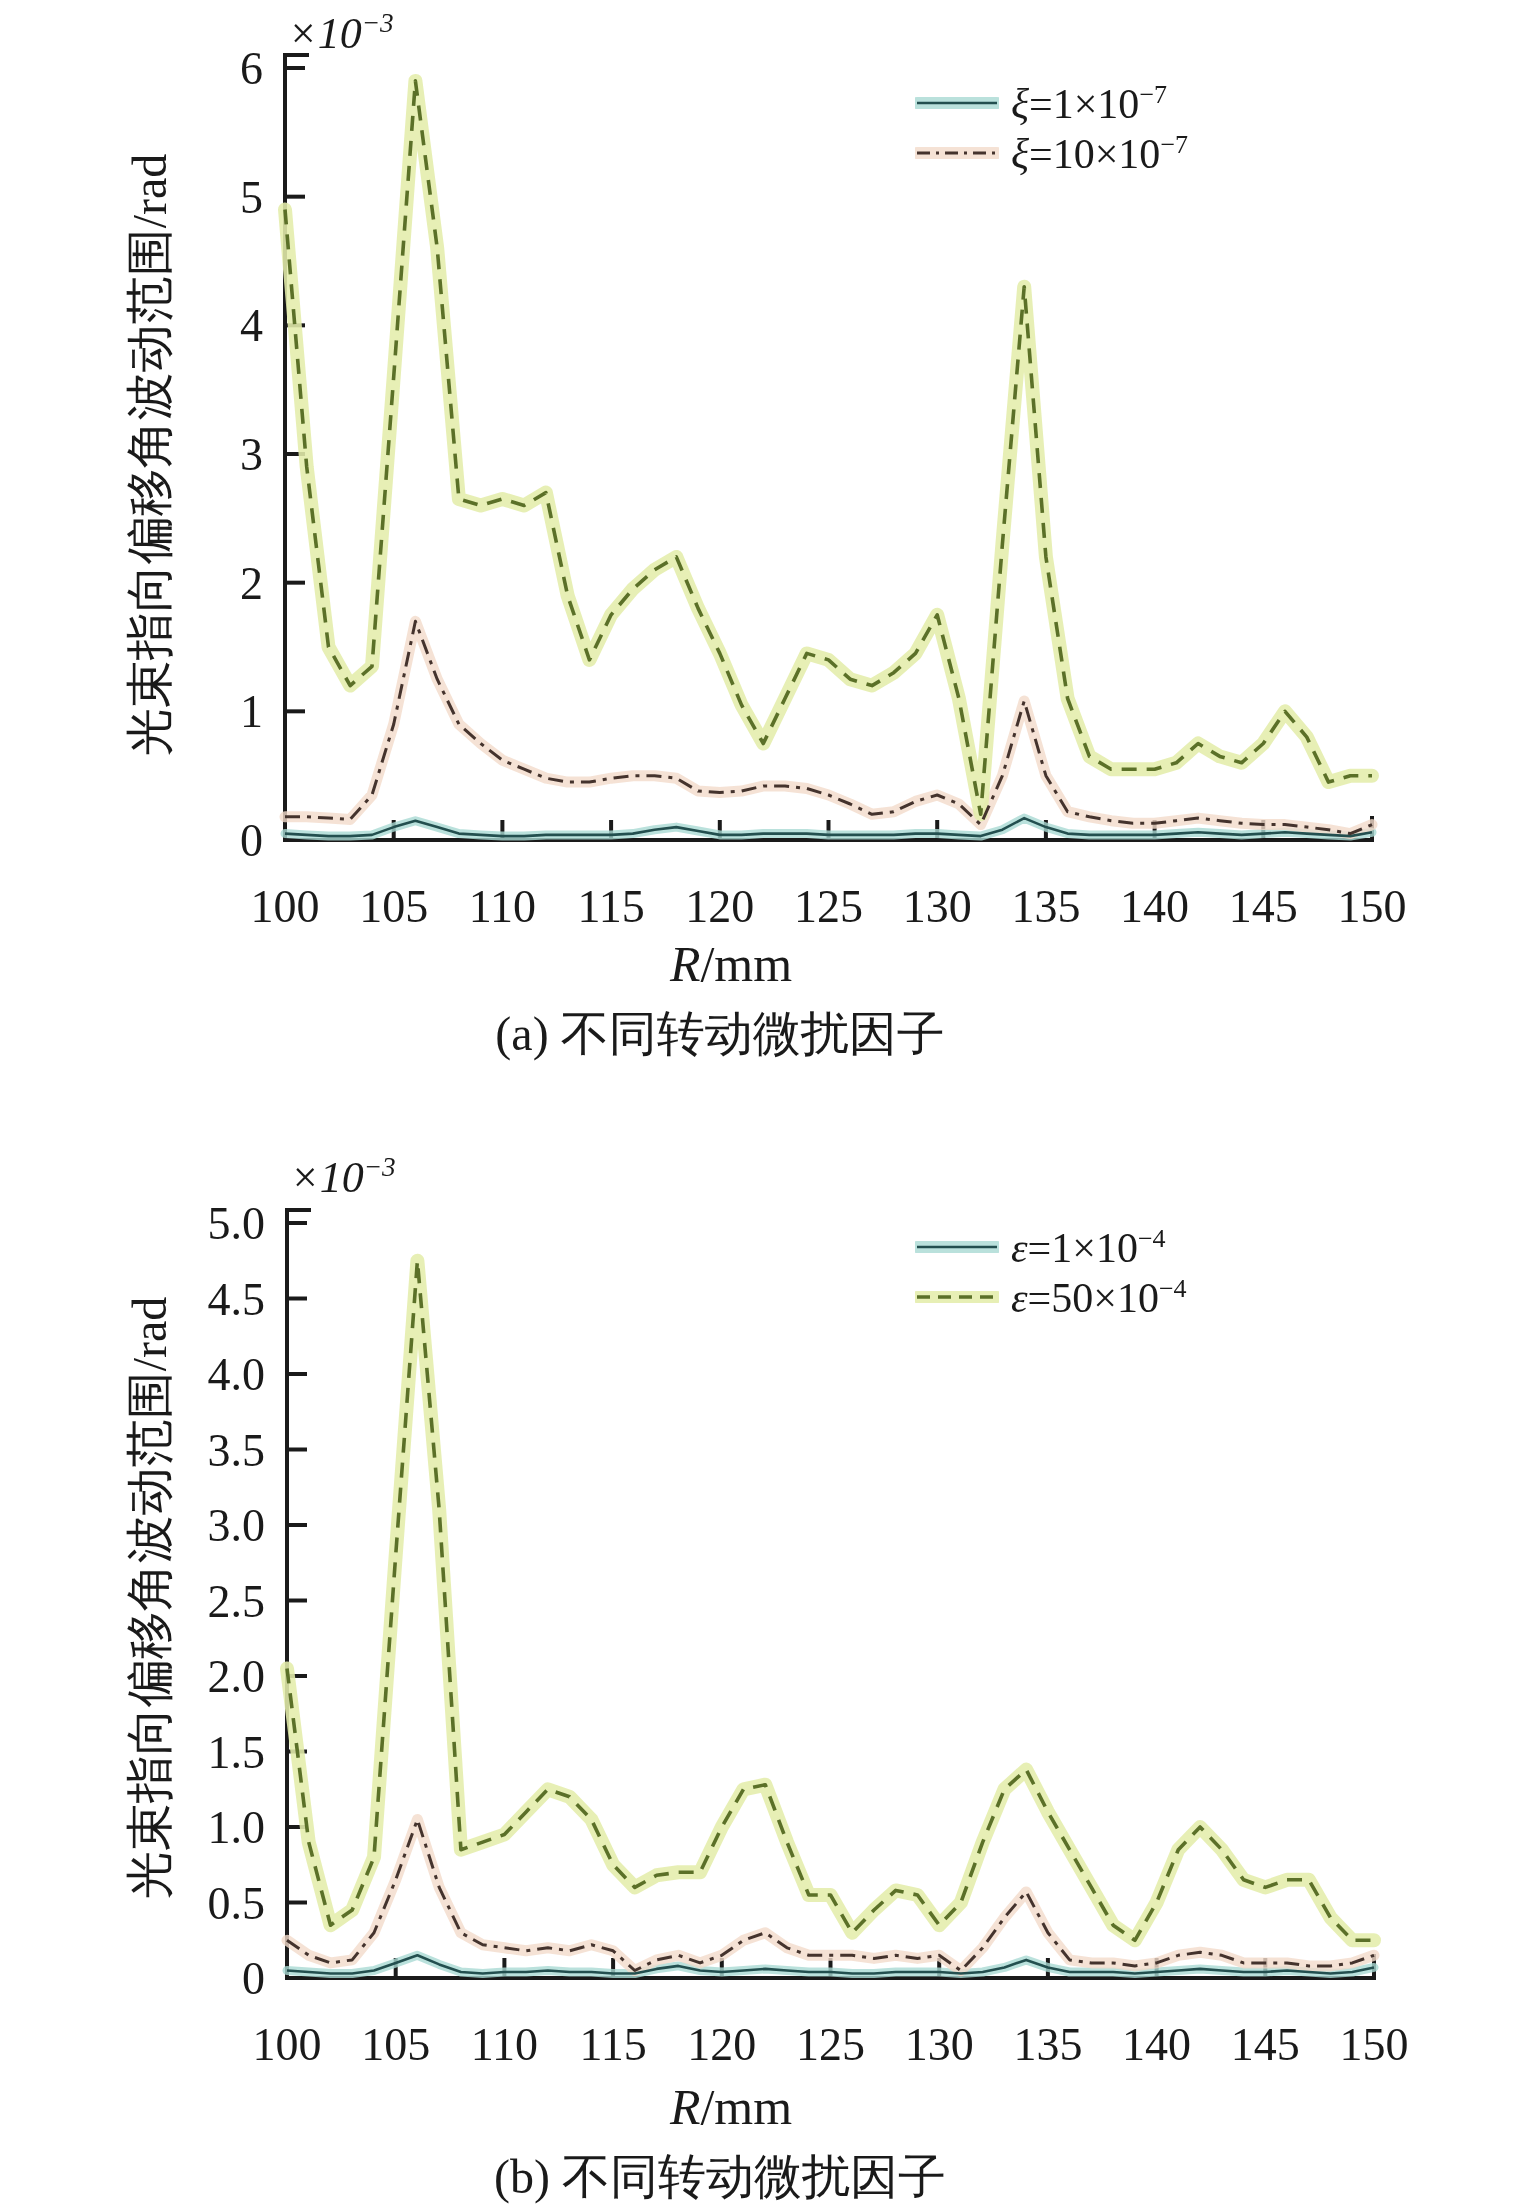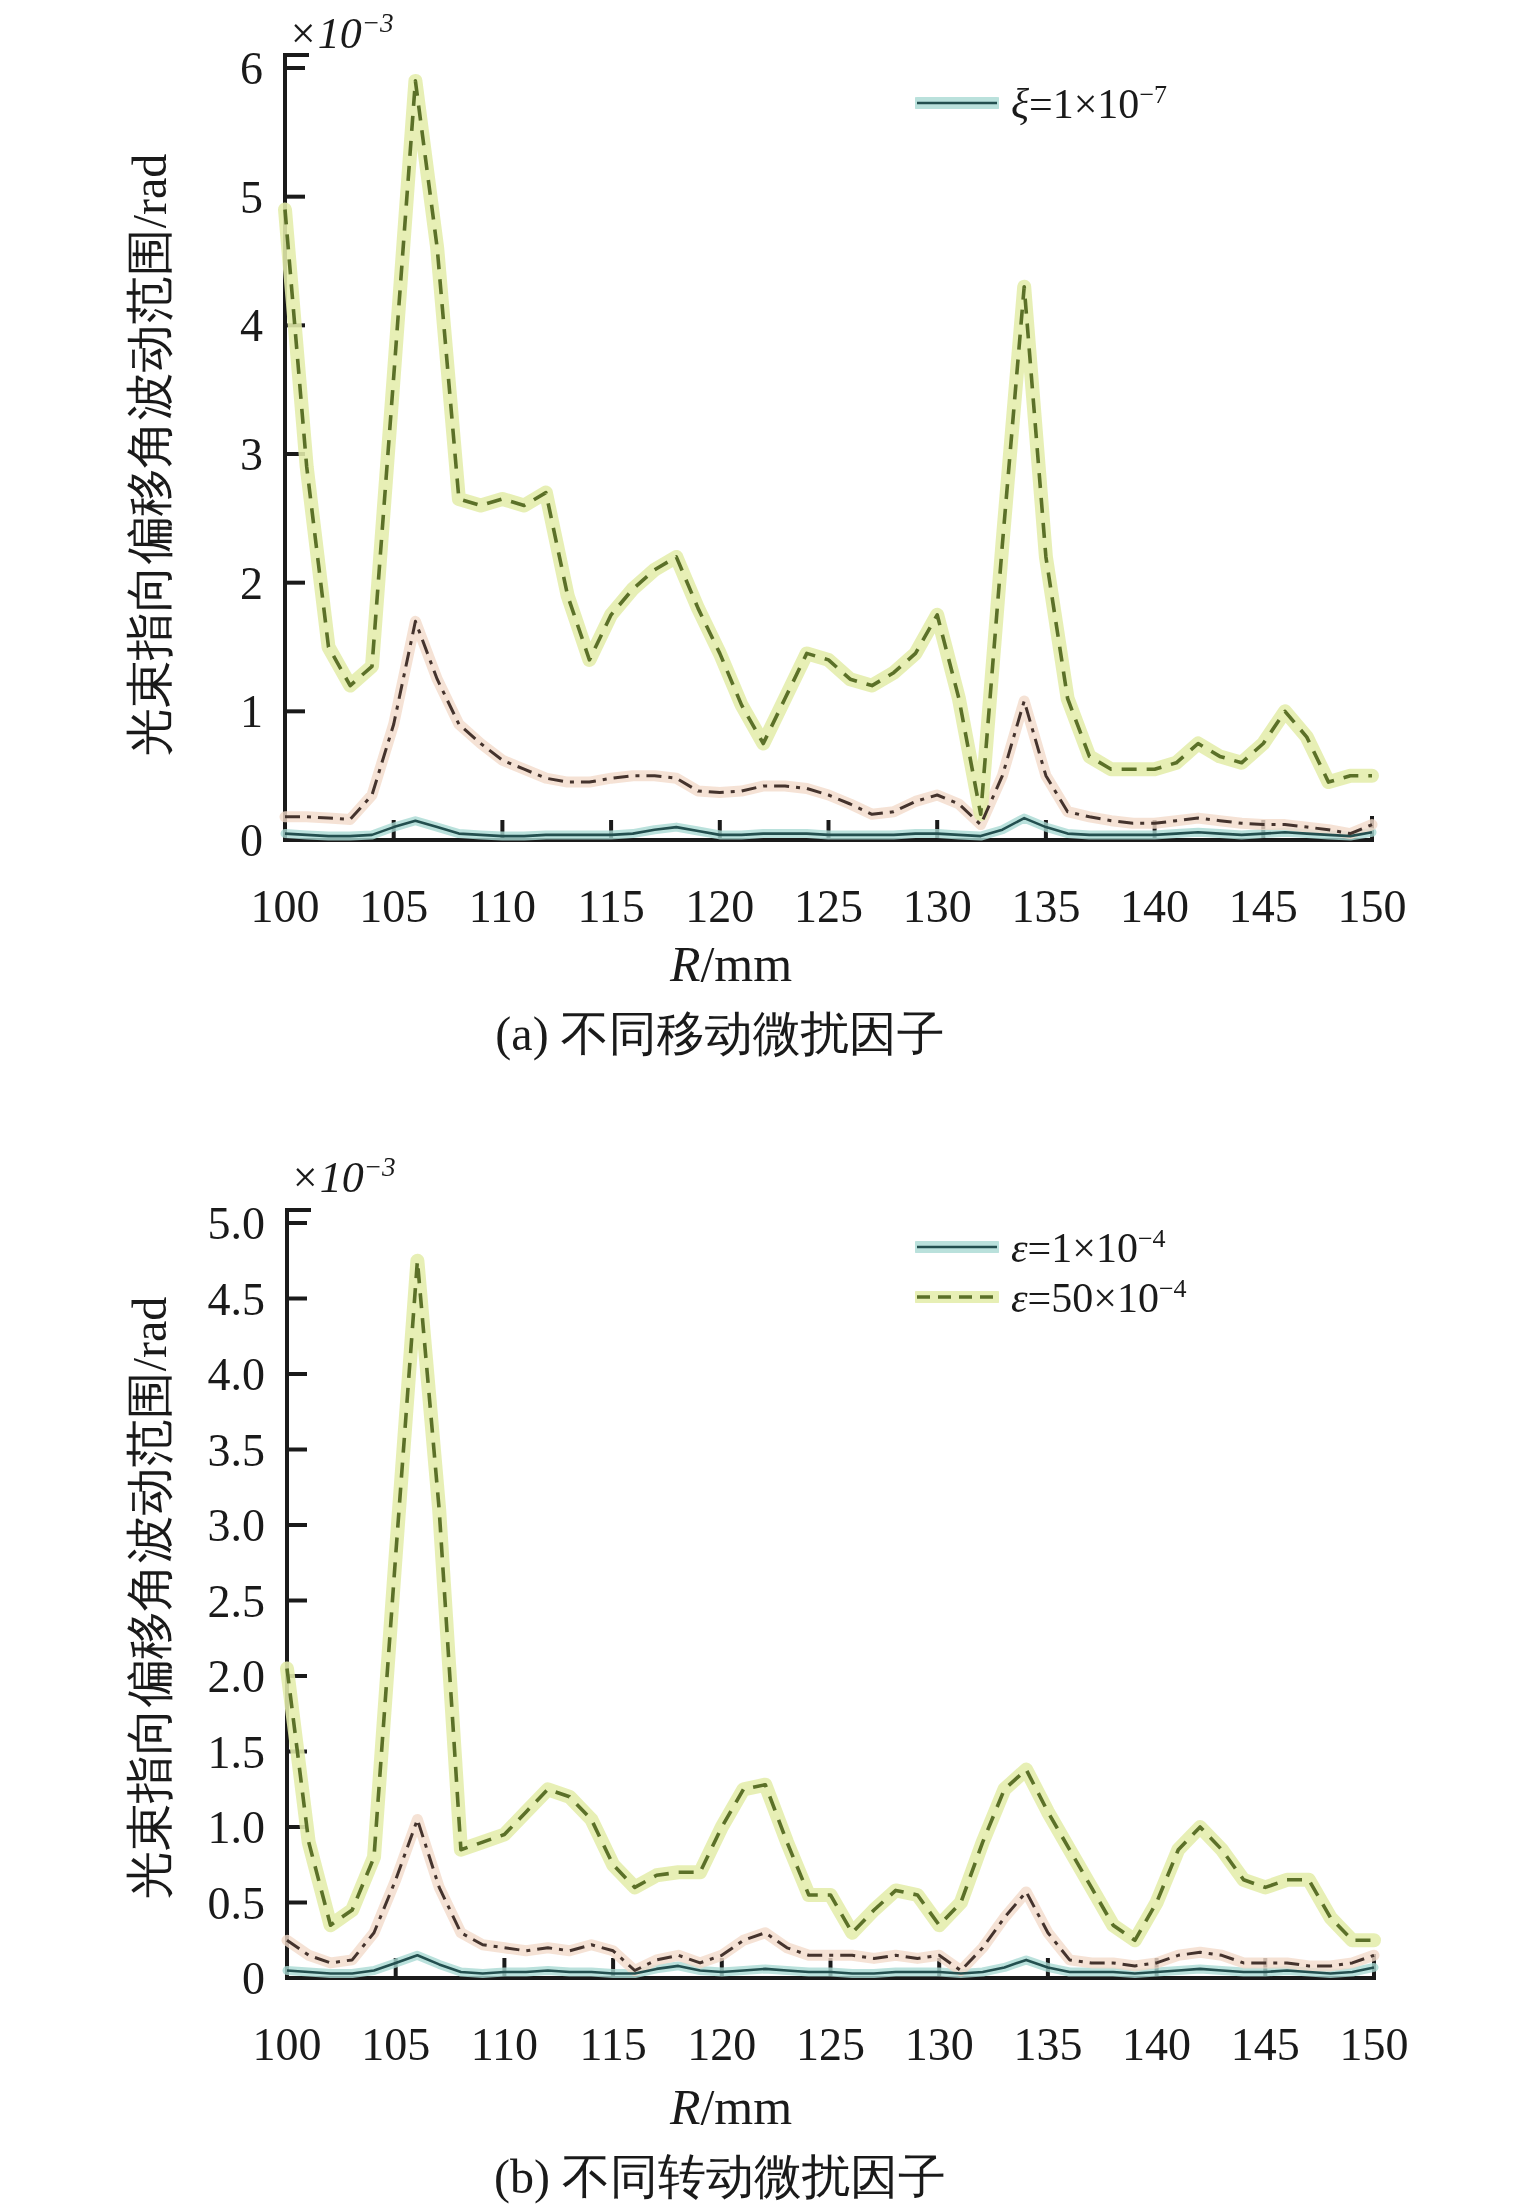--- a/index.html
+++ b/index.html
@@ -119,25 +119,32 @@
 <div class="ylab" style="left:150px;top:455px;">光束指向偏移角波动范围/rad</div>
 
 <div class="legend" style="left:915px;top:78px;">
   <div class="legend-row">
     <svg viewBox="0 0 84 20">
         <line x1="2" y1="10" x2="82" y2="10" stroke="#a9d9d3" stroke-width="12" stroke-opacity="0.8" stroke-linecap="round"></line>
         <line x1="2" y1="10" x2="82" y2="10" stroke="#234f4f" stroke-width="2.6"></line>
       </svg>
     <span class="legend-label"><span class="sym">ξ</span><span>=1×10</span><sup>−7</sup></span>
   </div>
+  <div class="legend-row">
+    <svg viewBox="0 0 84 20">
+        <line x1="2" y1="10" x2="82" y2="10" stroke="#f3dbca" stroke-width="12" stroke-opacity="0.8" stroke-linecap="round"></line>
+        <line x1="2" y1="10" x2="82" y2="10" stroke="#44332d" stroke-width="3" stroke-dasharray="13 6 3 6"></line>
+      </svg>
+    <span class="legend-label"><span class="sym">ξ</span><span>=10×10</span><sup>−7</sup></span>
+  </div>
 </div>
 
 <div class="xlab" style="top:935px;"><span class="ital">R</span><span>/mm</span></div>
 
-<div class="caption" style="top:1002px;">(a) 不同移动微扰因子</div>
+<div class="caption" style="top:1002px;">(a) 不同转动微扰因子</div>
 
 <div class="overlay scale-note" style="left:290px;top:1152px;"><span>×10</span><sup>−3</sup></div>
 
 <div class="ylab" style="left:150px;top:1598px;">光束指向偏移角波动范围/rad</div>
 
 <div class="legend" style="left:915px;top:1222px;">
   <div class="legend-row">
     <svg viewBox="0 0 84 20">
         <line x1="2" y1="10" x2="82" y2="10" stroke="#a9d9d3" stroke-width="12" stroke-opacity="0.8" stroke-linecap="round"></line>
         <line x1="2" y1="10" x2="82" y2="10" stroke="#234f4f" stroke-width="2.6"></line>

